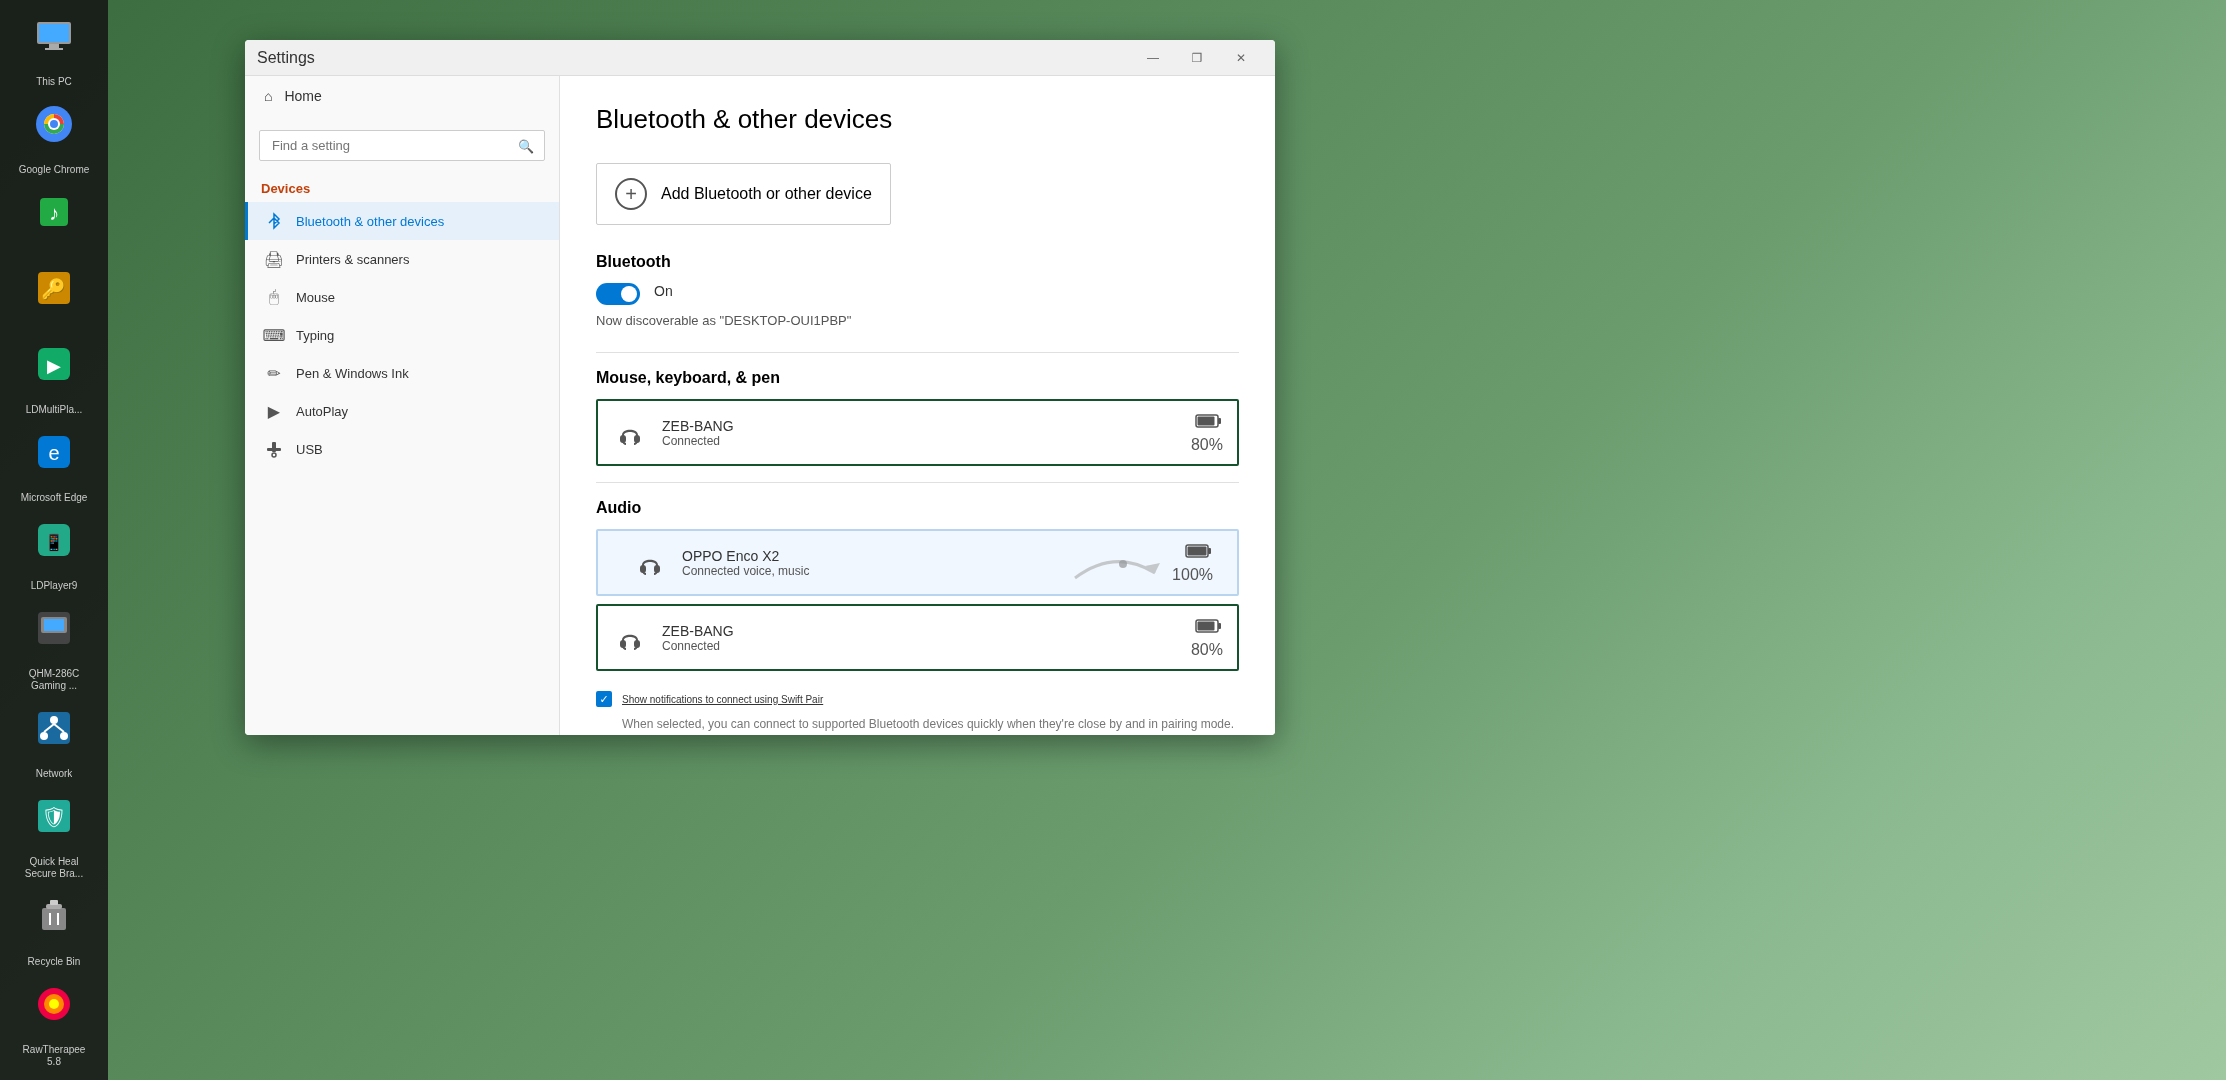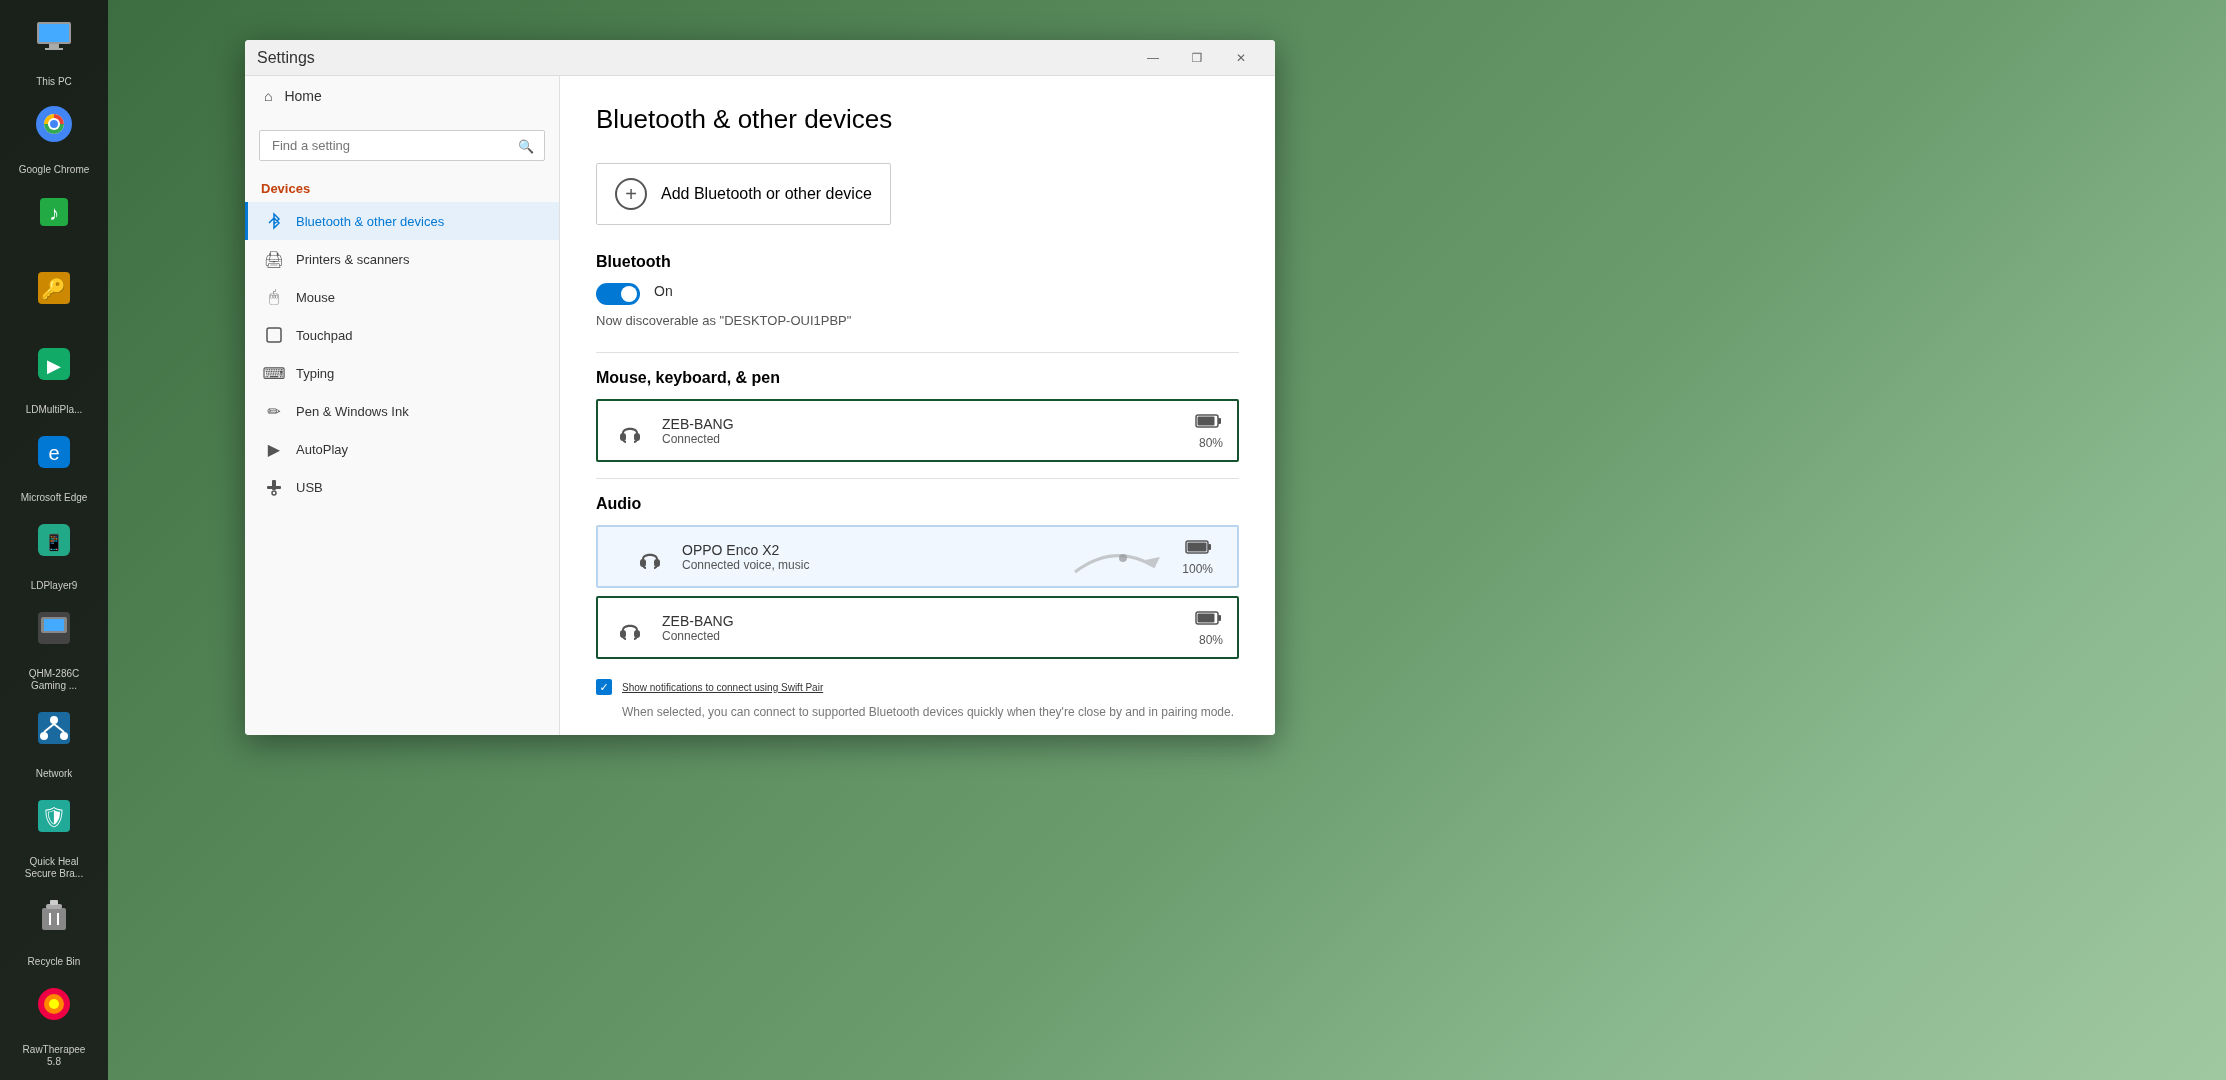--- a/index.html
+++ b/index.html
@@ -353,21 +353,21 @@
       align-items: flex-end;
       gap: 2px;
     }
 
     .battery-icon {
       font-size: 20px;
       color: #555;
     }
 
     .battery-pct {
-      font-size: 12px;
+      font-size: 16px;
       color: #555;
     }
 
     
     .swift-pair-section {
       margin-top: 20px;
     }
 
     .checkbox-row {
       display: flex;
@@ -639,28 +639,20 @@
         <div class="nav-item">
           <div class="nav-icon">🖨</div>
           <span>Printers &amp; scanners</span>
         </div>
 
         <div class="nav-item">
           <div class="nav-icon">🖱</div>
           <span>Mouse</span>
         </div>
 
-        <div class="nav-item">
-          <div class="nav-icon">
-            <svg width="18" height="18" viewBox="0 0 18 18">
-                <rect x="2" y="2" width="14" height="14" rx="2" stroke="#555" stroke-width="1.5" fill="none"></rect>
-              </svg>
-          </div>
-          <span>Touchpad</span>
-        </div>
 
         <div class="nav-item">
           <div class="nav-icon">⌨</div>
           <span>Typing</span>
         </div>
 
         <div class="nav-item">
           <div class="nav-icon">✏</div>
           <span>Pen &amp; Windows Ink</span>
         </div>

